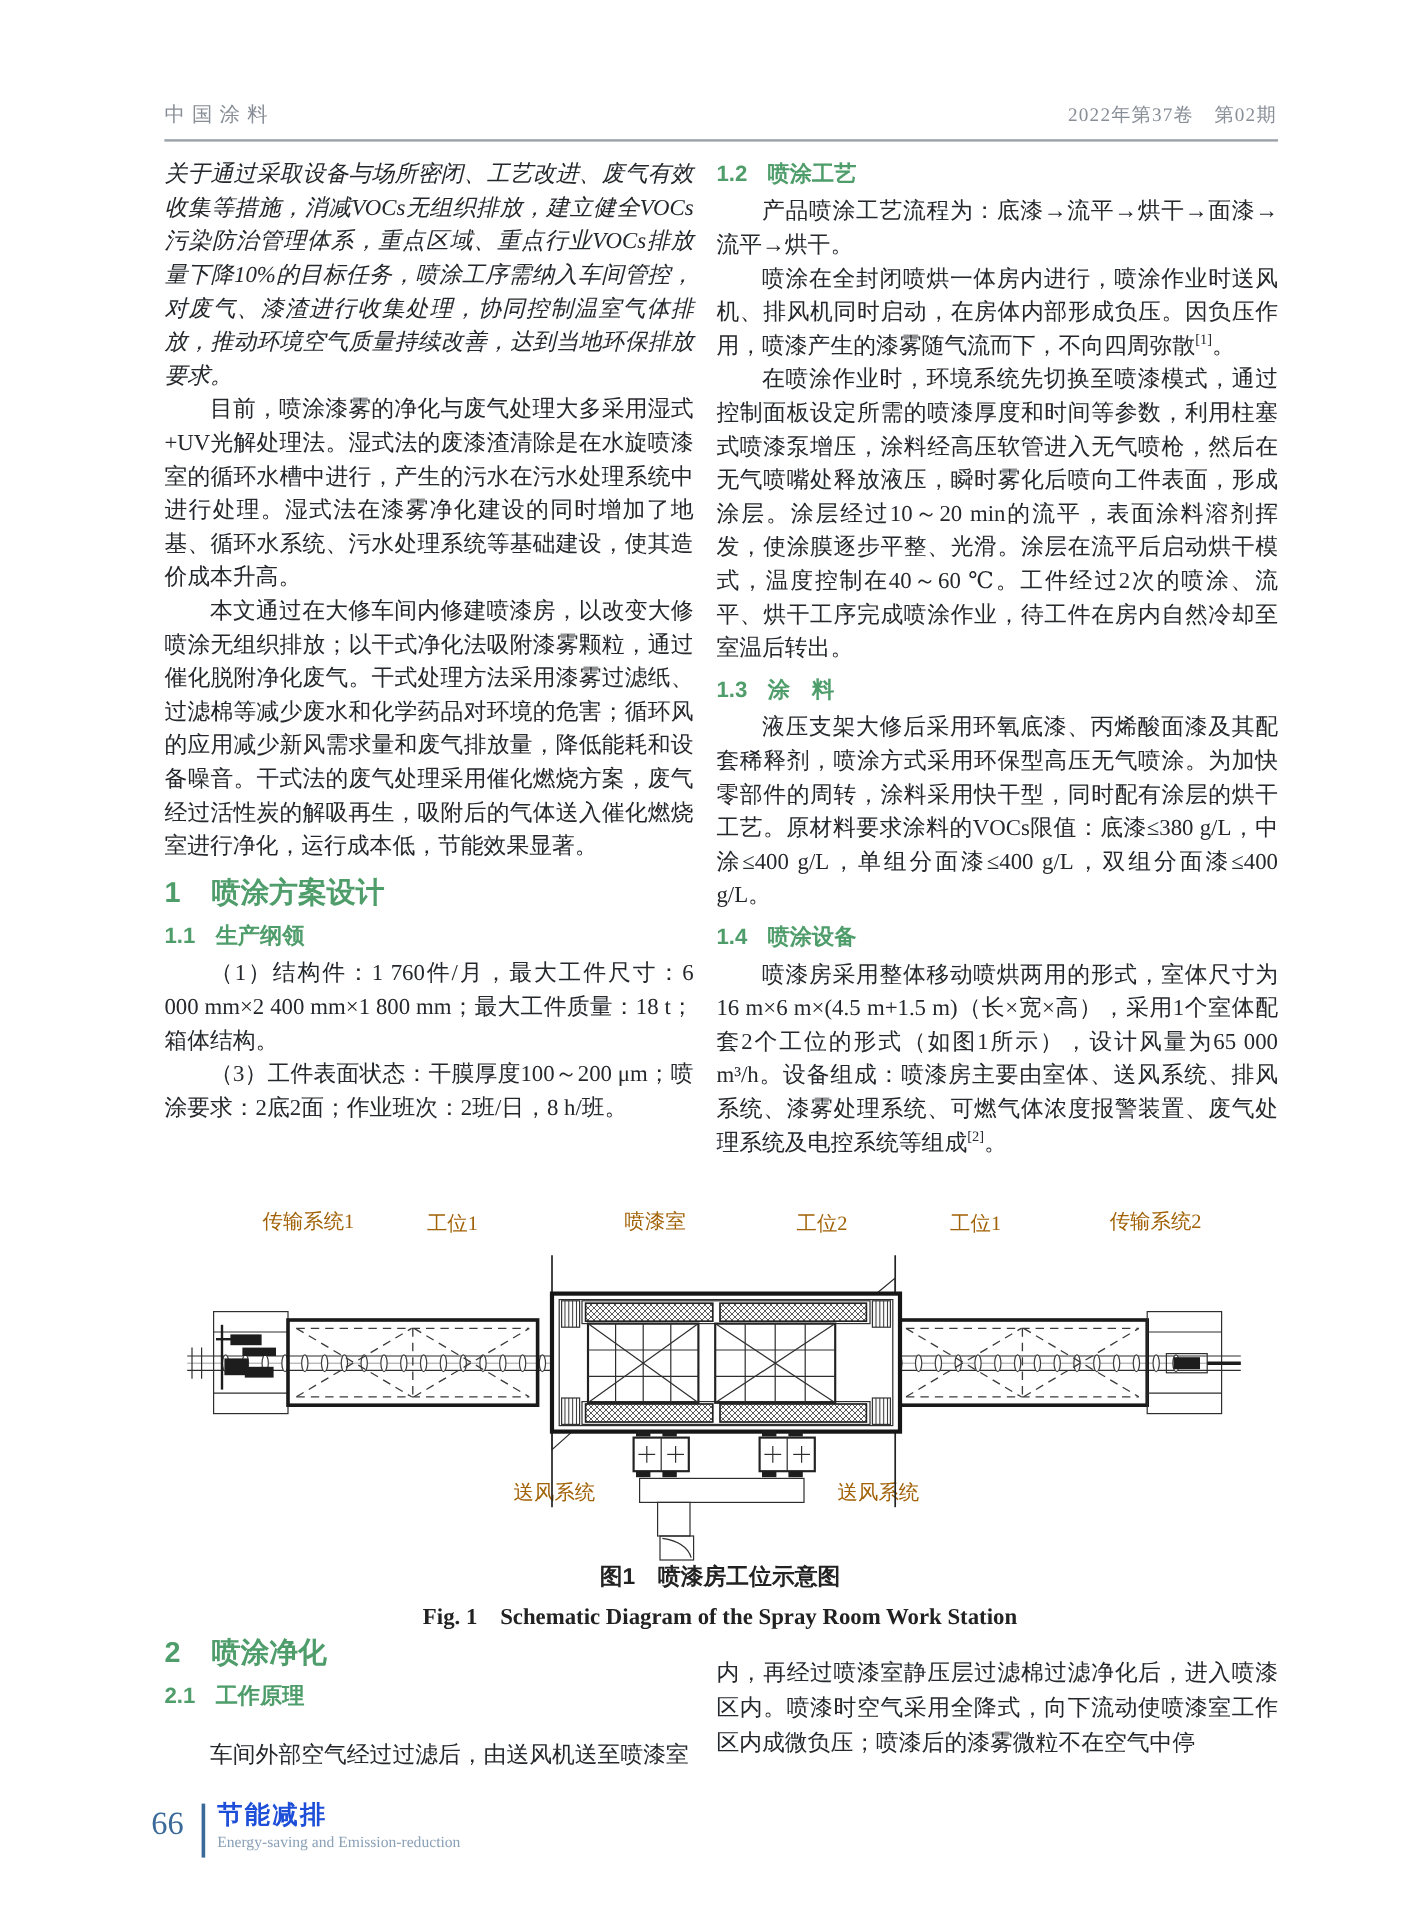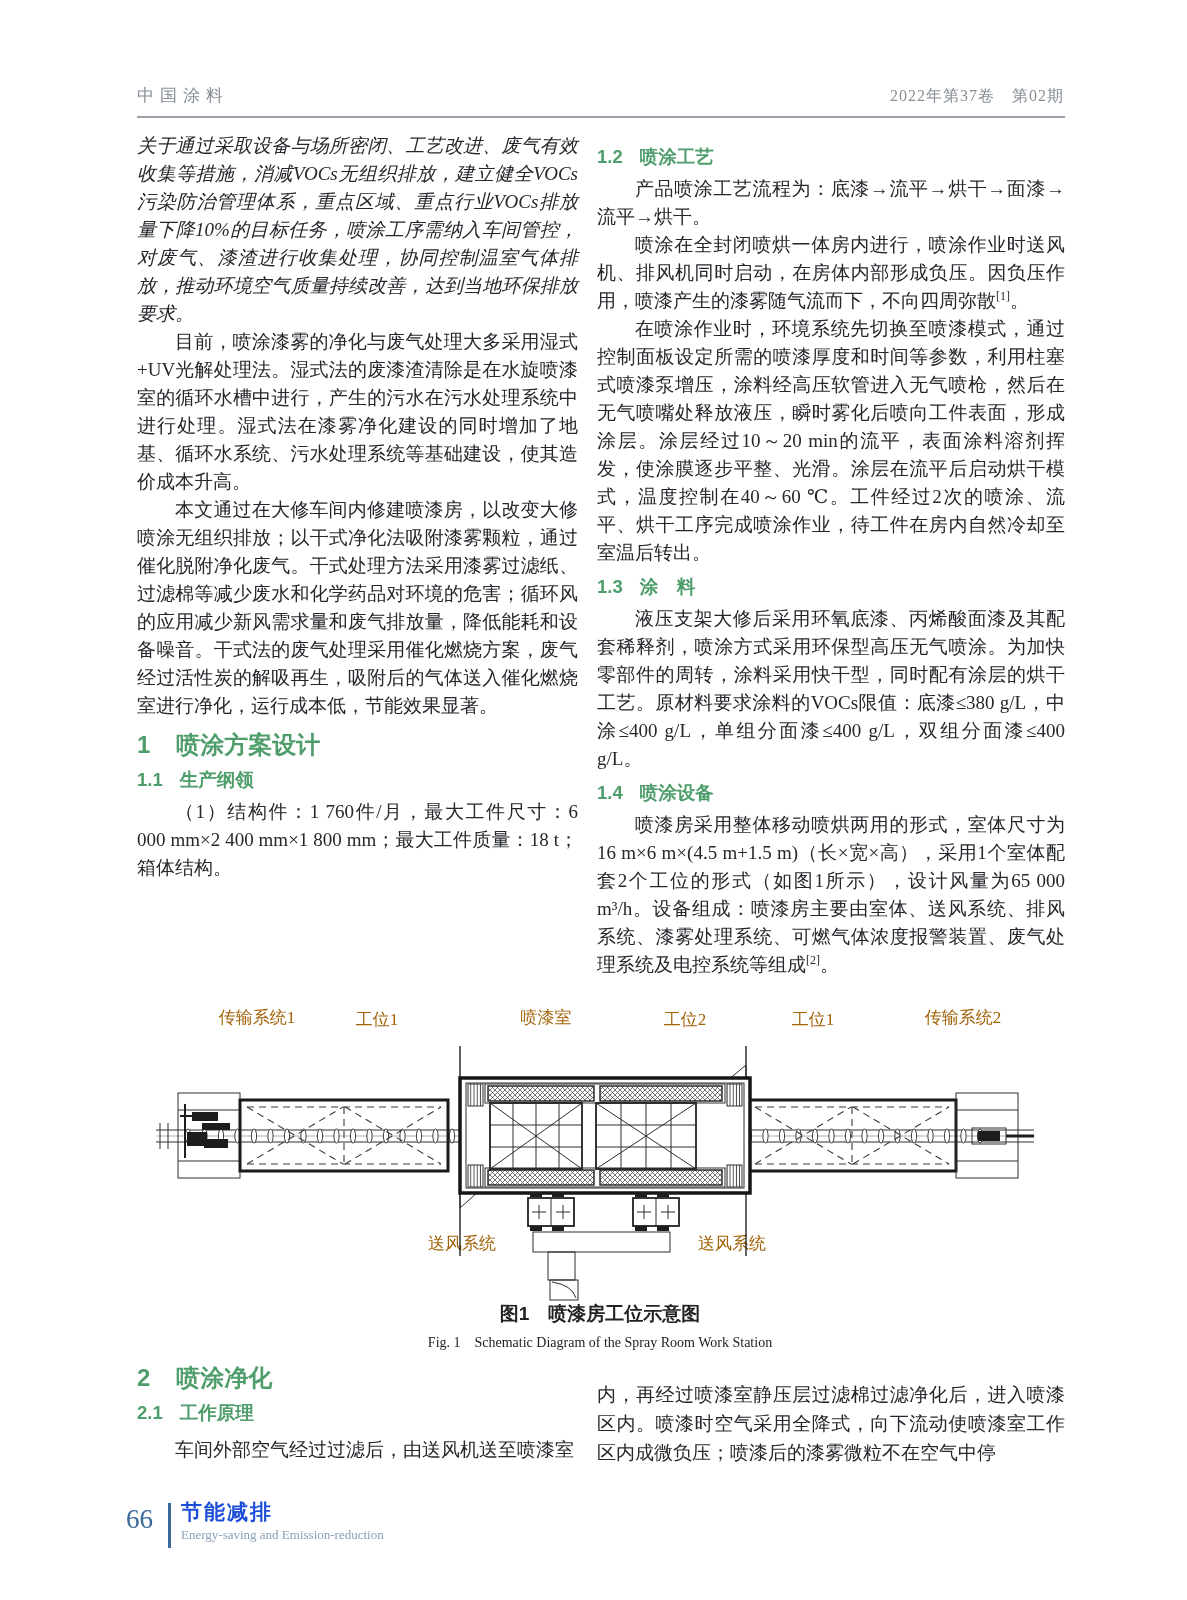--- a/index.html
+++ b/index.html
@@ -24,25 +24,25 @@
            font-size:24px;color:#4e9d6a;text-align:left;}
   .h-minor{display:flex;align-items:baseline;gap:17px;margin:6px 0 4px 0;
            font-family:"Liberation Sans","DejaVu Sans",sans-serif;font-weight:bold;
            font-size:18.5px;color:#4e9d6a;text-align:left;}
 
   
   .fig-label{position:absolute;transform:translateX(-50%);font-size:17px;color:#a16207;white-space:nowrap;}
   .diagram{position:absolute;left:140px;top:1040px;}
   .cap{position:absolute;left:130px;width:940px;text-align:center;}
   .cap-cn{top:1301px;font-family:"Liberation Sans","DejaVu Sans",sans-serif;font-weight:bold;font-size:19px;color:#222;}
-  .cap-en{top:1334px;font-weight:normal;font-size:14px;color:#222;}
+  .cap-en{top:1334px;font-weight:bold;font-size:19px;color:#222;}
 
   
   .sec2-left{position:absolute;left:137px;top:1364px;width:441px;font-size:19px;line-height:28px;}
-  .sec2-left p{margin:10px 0 0 0;text-indent:2em;font-family:Liberation Mono, monospace;}
+  .sec2-left p{margin:22px 0 0 0;text-indent:2em;}
   .sec2-right{position:absolute;left:597px;top:1380px;width:468px;font-size:19px;line-height:29px;text-align:justify;}
   .sec2-right p{margin:0;text-indent:0;}
 
   
   .ft-num{position:absolute;left:126px;top:1504px;font-size:27px;color:#3a6a99;}
   .ft-bar{position:absolute;left:168px;top:1503px;width:3px;height:45px;background:#3a6a99;}
   .ft-cn{position:absolute;left:181px;top:1498px;font-family:"Liberation Sans","DejaVu Sans",sans-serif;
          font-weight:bold;font-size:21px;color:#1d4ed8;letter-spacing:2px;}
   .ft-en{position:absolute;left:181px;top:1527px;font-size:13px;color:#8aa0b6;}
 
@@ -67,24 +67,25 @@
     <p>本文通过在大修车间内修建喷漆房，以改变大修喷涂无组织排放；以干式净化法吸附漆雾颗粒，通过催化脱附净化废气。干式处理方法采用漆雾过滤纸、过滤棉等减少废水和化学药品对环境的危害；循环风的应用减少新风需求量和废气排放量，降低能耗和设备噪音。干式法的废气处理采用催化燃烧方案，废气经过活性炭的解吸再生，吸附后的气体送入催化燃烧室进行净化，运行成本低，节能效果显著。</p>
     <div class="h-major">
       <span>1</span>
       <span>喷涂方案设计</span>
     </div>
     <div class="h-minor">
       <span>1.1</span>
       <span>生产纲领</span>
     </div>
     <p>（1）结构件：1 760件/月，最大工件尺寸：6 000 mm×2 400 mm×1 800 mm；最大工件质量：18 t；箱体结构。</p>
+    <p>（3）工件表面状态：干膜厚度100～200 μm；喷涂要求：2底2面；作业班次：2班/日，8 h/班。</p>
   </div>
 
   <div class="col right-col">
-    <div class="h-minor" style="margin-top:12px;">
+    <div class="h-minor" style="margin-top:0;">
       <span>1.2</span>
       <span>喷涂工艺</span>
     </div>
     <p>产品喷涂工艺流程为：底漆→流平→烘干→面漆→流平→烘干。</p>
     <p><span>喷涂在全封闭喷烘一体房内进行，喷涂作业时送风机、排风机同时启动，在房体内部形成负压。因负压作用，喷漆产生的漆雾随气流而下，不向四周弥散</span><sup>[1]</sup><span>。</span></p>
     <p>在喷涂作业时，环境系统先切换至喷漆模式，通过控制面板设定所需的喷漆厚度和时间等参数，利用柱塞式喷漆泵增压，涂料经高压软管进入无气喷枪，然后在无气喷嘴处释放液压，瞬时雾化后喷向工件表面，形成涂层。涂层经过10～20 min的流平，表面涂料溶剂挥发，使涂膜逐步平整、光滑。涂层在流平后启动烘干模式，温度控制在40～60 ℃。工件经过2次的喷涂、流平、烘干工序完成喷涂作业，待工件在房内自然冷却至室温后转出。</p>
     <div class="h-minor">
       <span>1.3</span>
       <span>涂　料</span>
     </div>

